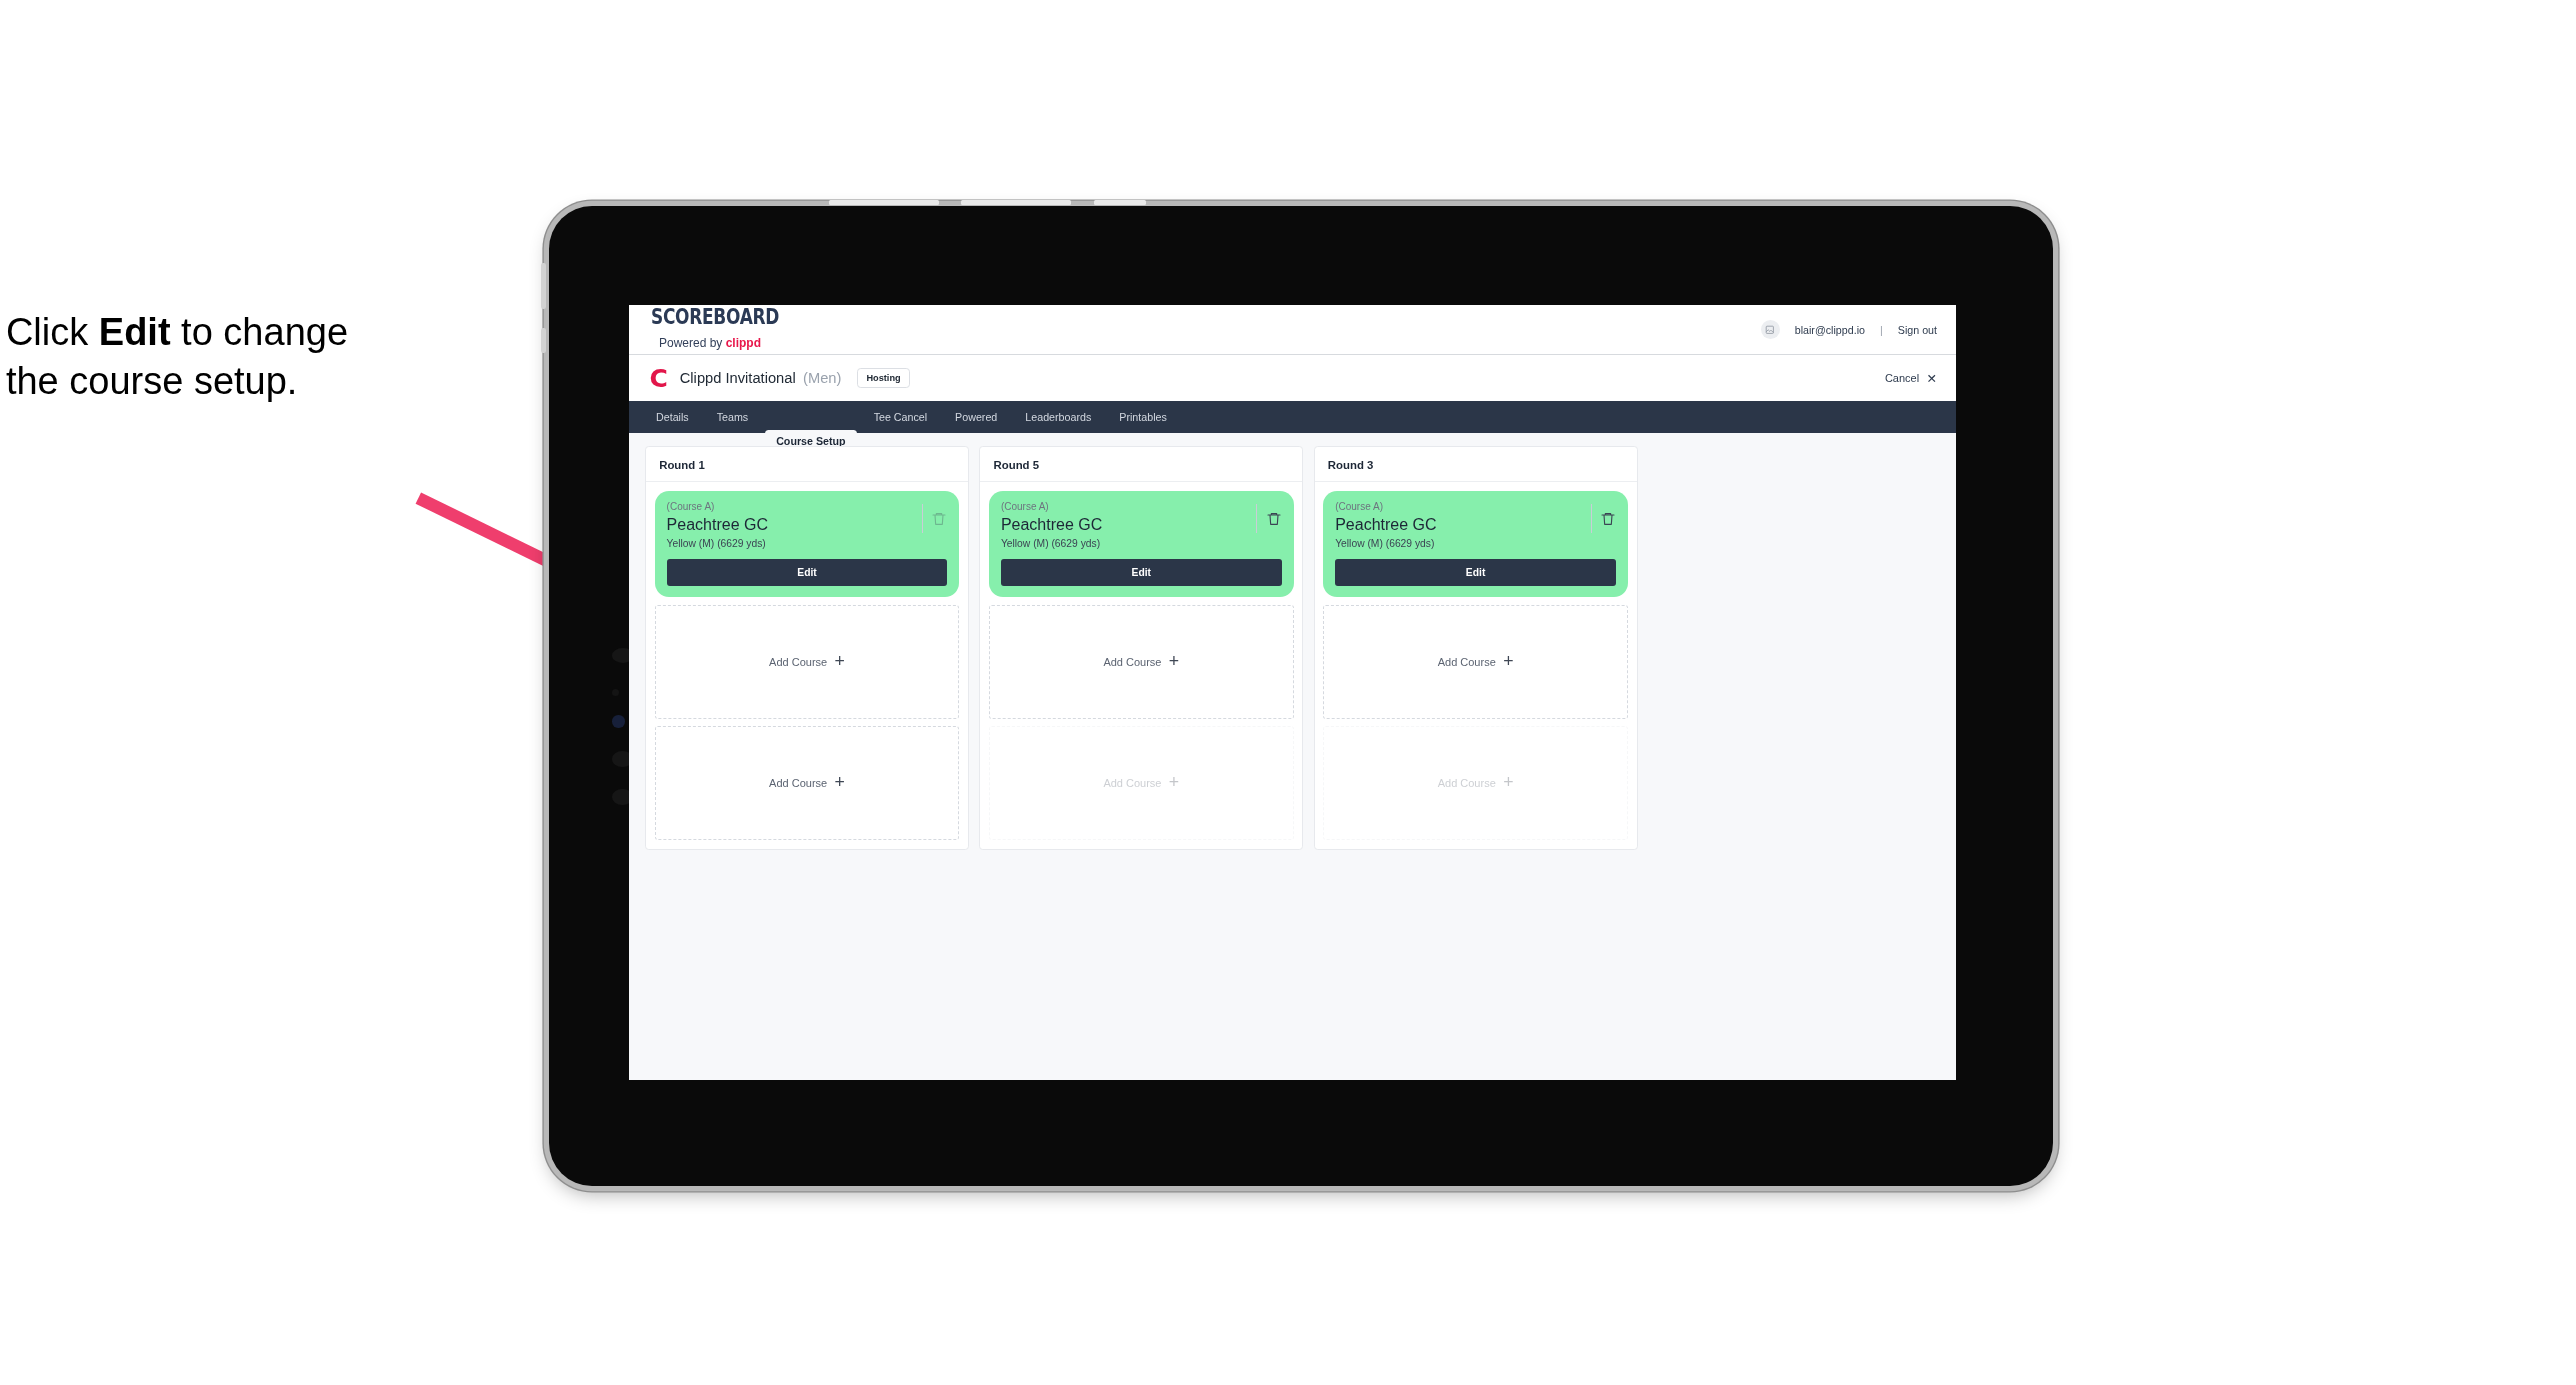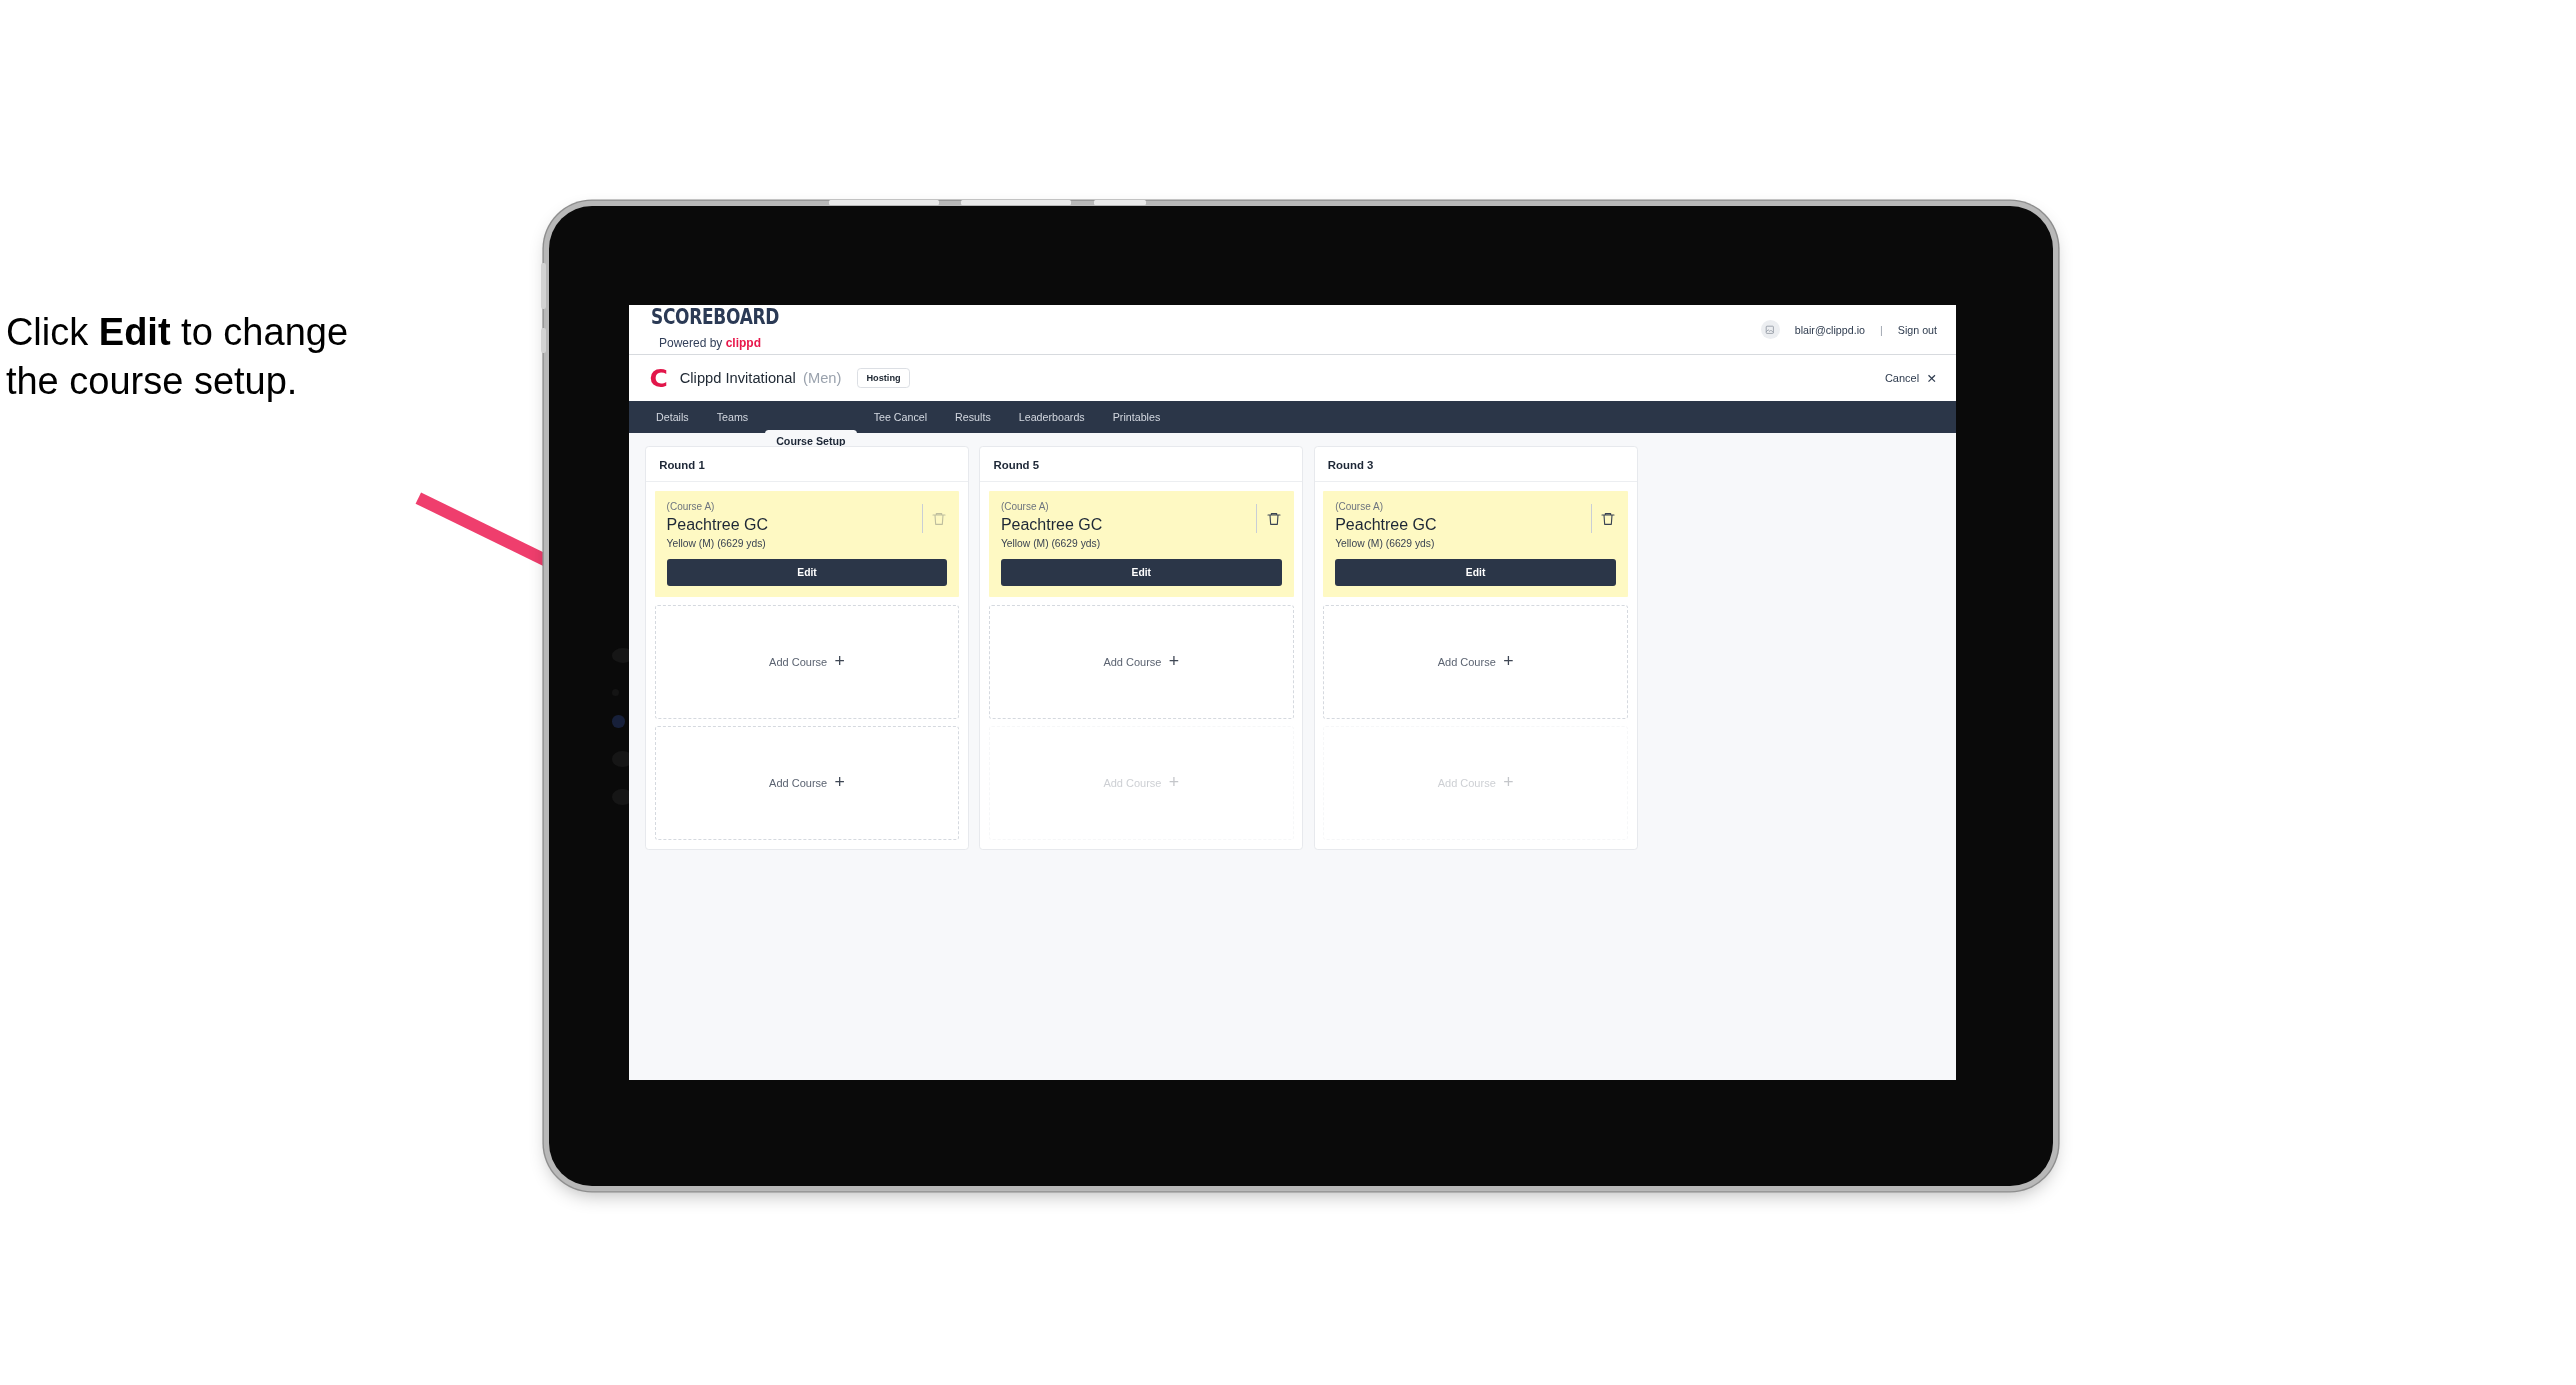--- a/index.html
+++ b/index.html
@@ -264,22 +264,22 @@
   .round-head {
     padding: 11.8px 13.2px 10.3px 13.2px;
     font-size: 11.4px;
     font-weight: 700;
     color: #1d2736;
     border-bottom: 0.7px solid #eceef1;
   }
   .round-body { padding: 8.8px; }
 
   .course-card {
-    background: #fef9c3;
-    border-radius: 1px;
+    background: #86efac;
+    border-radius: 14px;
     padding: 10.3px 11.8px 11.8px 11.8px;
   }
   .course-top {
     display: flex;
     align-items: flex-start;
   }
   .course-info { flex: 1; }
   .course-label {
     font-size: 10px;
     color: #6d747f;
@@ -404,21 +404,21 @@
         <span>Cancel</span>
         <span class="x">✕</span>
       </div>
     </div>
 
     <div class="tabstrip">
       <div class="tab">Details</div>
       <div class="tab">Teams</div>
       <div class="tab active">Course Setup</div>
       <div class="tab">Tee Cancel</div>
-      <div class="tab">Results</div>
+      <div class="tab">Powered</div>
       <div class="tab">Leaderboards</div>
       <div class="tab">Printables</div>
     </div>
 
     <div class="rounds">
 
       <div class="round-col">
         <div class="round-head">Round 1</div>
         <div class="round-body">
           <div class="course-card">

